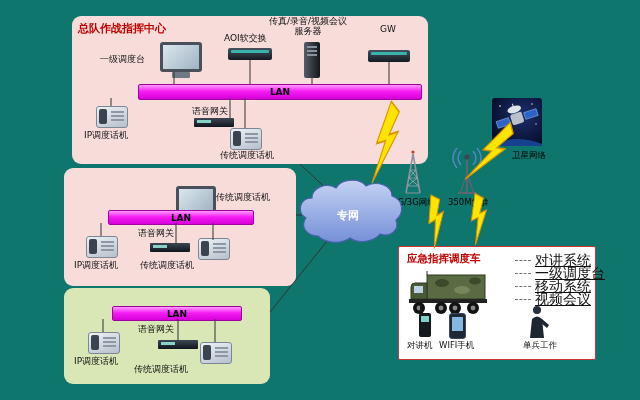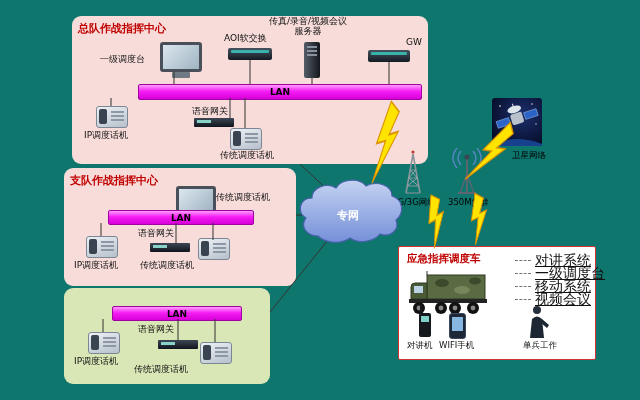--- a/index.html
+++ b/index.html
@@ -56,33 +56,32 @@
 
   <div class="zone zone-pink" style="left:72px;top:16px;width:356px;height:148px;">
     <div class="ztitle" style="left:6px;top:5px;">总队作战指挥中心</div>
     <div class="lbl" style="left:28px;top:38px;">一级调度台</div>
     <div class="monitor" style="left:88px;top:26px;width:36px;height:24px;"></div>
     <div class="lbl" style="left:152px;top:17px;">AOI软交换</div>
     <div class="netbox" style="left:156px;top:32px;width:44px;height:12px;"></div>
     <div class="lbl lblc" style="left:186px;top:0px;width:100px;">传真/录音/视频会议
 服务器</div>
     <div class="server" style="left:232px;top:26px;width:16px;height:36px;"></div>
-    <div class="lbl" style="left:308px;top:21px;margin-left:26px;">GW</div>
+    <div class="lbl" style="left:308px;top:8px;">GW</div>
     <div class="netbox" style="left:296px;top:34px;width:42px;height:12px;"></div>
     <div class="lan" style="left:66px;top:68px;width:282px;height:14px;">LAN</div>
     <div class="lbl" style="left:120px;top:90px;">语音网关</div>
     <div class="vgw" style="left:122px;top:102px;width:40px;height:9px;"></div>
     <div class="phone" style="left:24px;top:90px;"></div>
     <div class="lbl" style="left:12px;top:114px;">IP调度话机</div>
     <div class="phone" style="left:158px;top:112px;"></div>
     <div class="lbl" style="left:148px;top:134px;">传统调度话机</div>
   </div>
 
   <div class="zone zone-pink" style="left:64px;top:168px;width:232px;height:118px;">
-    <div class="ztitle" style="left:6px;top:5px;">支队作战指挥中心</div>
     <div class="monitor" style="left:112px;top:18px;width:34px;height:22px;"></div>
     <div class="lbl" style="left:152px;top:24px;">传统调度话机</div>
     <div class="lan" style="left:44px;top:42px;width:144px;height:13px;">LAN</div>
     <div class="lbl" style="left:74px;top:60px;">语音网关</div>
     <div class="vgw" style="left:86px;top:75px;width:40px;height:9px;"></div>
     <div class="phone" style="left:22px;top:68px;"></div>
     <div class="lbl" style="left:10px;top:92px;">IP调度话机</div>
     <div class="phone" style="left:134px;top:70px;"></div>
     <div class="lbl" style="left:76px;top:92px;">传统调度话机</div>
   </div>

